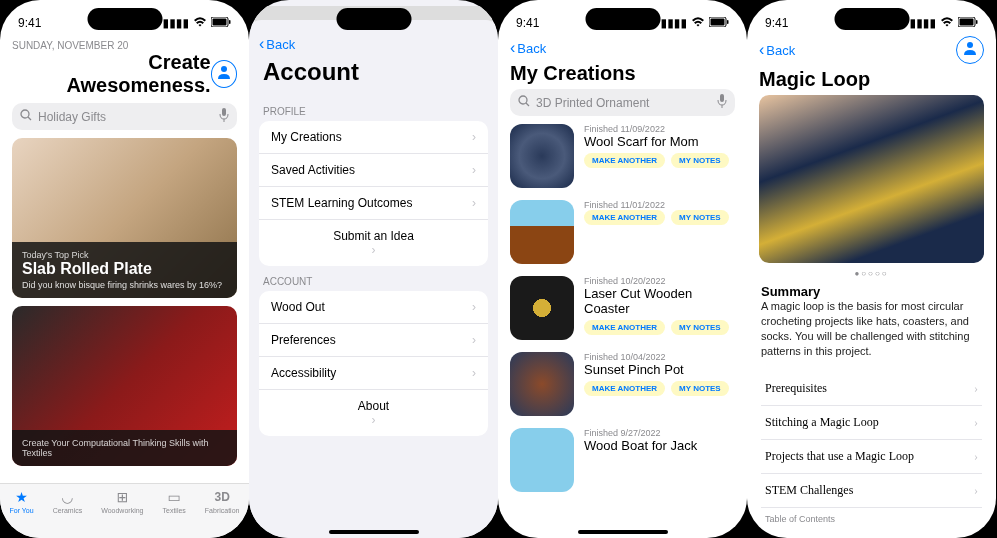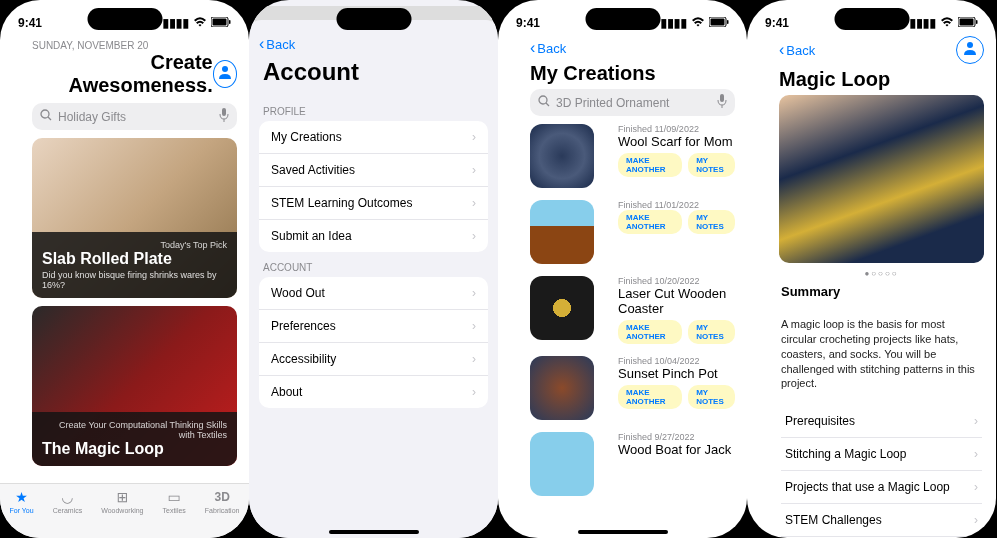--- a/index.html
+++ b/index.html
@@ -1,82 +1,82 @@
 <!DOCTYPE html>
 <html><head>
 <meta charset="utf-8">
 <style>
   * { box-sizing: border-box; margin: 0; padding: 0; }
   body { background: #000; font-family: -apple-system, "Helvetica Neue", Arial, sans-serif; display: flex; gap: 0; }
   .phone { width: 249px; height: 538px; background: #fff; position: relative; border-radius: 40px; overflow: hidden; flex-shrink: 0; }
   .phone:nth-child(2) { background: #f2f2f7; }
   .notch { position: absolute; top: 8px; left: 50%; transform: translateX(-50%); width: 75px; height: 22px; background: #000; border-radius: 12px; z-index: 100; }
-  .status-bar { display: flex; justify-content: space-between; align-items: center; padding: 10px 18px 0; font-size: 12px; font-weight: 700; height: 36px; gap: 28px; }
+  .status-bar { display: flex; justify-content: space-between; align-items: center; padding: 10px 18px 0; font-size: 12px; font-weight: 400; height: 36px; gap: 28px; }
   .status-right { display: flex; gap: 4px; align-items: center; }
-  .content { height: calc(100% - 36px); overflow: hidden; position: relative; padding-left: 20px; }
+  .content { height: calc(100% - 36px); overflow: hidden; position: relative; }
   .home-indicator { position: absolute; bottom: 4px; left: 50%; transform: translateX(-50%); width: 90px; height: 4px; background: #000; border-radius: 3px; }
 
   
   .s1-header { padding: 4px 12px 6px; }
   .s1-date { font-size: 10px; color: #8a8a8e; text-transform: uppercase; }
   .s1-title-row { display: flex; justify-content: space-between; align-items: center; text-align: right; }
   .s1-title { font-size: 20px; font-weight: 800; }
   .avatar-btn { width: 28px; height: 28px; border: 1.5px solid #007aff; border-radius: 50%; display: flex; align-items: center; justify-content: center; color: #007aff; font-size: 16px; }
   .searchbar { margin: 0 12px 8px; background: #eeeef0; border-radius: 10px; padding: 5px 8px; display: flex; align-items: center; gap: 6px; font-size: 12px; color: #8a8a8e; }
   .searchbar .mic { margin-left: auto; }
   .card { margin: 0 12px 8px; border-radius: 10px; overflow: hidden; position: relative; }
   .card-img { width: 100%; height: 160px; background: #d5c4b0; }
   .card-img.img1 { background: linear-gradient(135deg, #e8d4c0 0%, #c4a580 50%, #8b6f47 100%); }
   .card-img.img2 { background: linear-gradient(135deg, #2a2a2a 0%, #8b1a1a 50%, #c41e1e 100%); }
   .card-overlay { position: absolute; left:0; right:0; bottom:0; background: rgba(20,20,20,0.85); padding: 8px 10px; color: #fff; }
-  .card-overlay .eyebrow { font-size: 9px; opacity: 0.8; text-align: right; }
+  .card-overlay .eyebrow { font-size: 9px; opacity: 0.8; }
   .card-overlay .card-title { font-size: 16px; font-weight: 700; }
   .card-overlay .sub { font-size: 9px; opacity: 0.85; margin-top: 2px; }
   .tabbar { position: absolute; bottom: 0; left: 0; right: 0; height: 55px; background: rgba(245,245,247,0.95); display: flex; justify-content: space-around; align-items: flex-start; padding-top: 4px; border-top: 0.5px solid #ddd; }
   .tab { display: flex; flex-direction: column; align-items: center; gap: 1px; font-size: 7px; color: #8a8a8e; }
   .tab.active { color: #007aff; }
   .tab-icon { width: 18px; height: 18px; display: flex; align-items: center; justify-content: center; font-size: 14px; }
 
   
   .s2-sheet { position: absolute; top: 20px; left:0; right:0; bottom:0; background: #f2f2f7; border-radius: 12px 12px 0 0; }
   .s2-behind { position: absolute; top:6px; left:6px; right:6px; height: 20px; background: #ddd; border-radius: 10px 10px 0 0; }
   .grabber { width: 36px; height: 4px; background: #c7c7cc; border-radius: 3px; margin: 6px auto 0; }
   .back-btn { display: flex; align-items: center; gap: 2px; color: #007aff; font-size: 13px; padding: 6px 10px; }
   .chevron-left { font-size: 16px; line-height: 1; }
   .s2-title { font-size: 24px; font-weight: 800; padding: 0 14px 10px; }
   .section-label { font-size: 10px; color: #8a8a8e; text-transform: uppercase; padding: 10px 14px 4px; }
   .list-group { background: #fff; margin: 0 10px; border-radius: 10px; }
   .list-row { display: flex; justify-content: space-between; align-items: center; padding: 9px 12px; font-size: 12px; border-bottom: 0.5px solid #e5e5ea; }
-  .list-row:last-child { border-bottom: none; }
+  .list-row:last-child { border-bottom: none; flex-direction: column; }
   .list-row .chev { color: #c7c7cc; font-size: 12px; }
 
   
   .s3-title { font-size: 20px; font-weight: 800; padding: 2px 12px 4px; }
   .creation-list { padding: 0 12px; }
-  .creation { display: flex; gap: 24px; margin-bottom: 12px; }
+  .creation { display: flex; gap: 10px; margin-bottom: 12px; }
   .thumb { width: 64px; height: 64px; border-radius: 12px; flex-shrink: 0; }
   .thumb.t1 { background: radial-gradient(circle, #2a3a5a, #4a5a7a, #1a2a4a); }
   .thumb.t2 { background: linear-gradient(#87ceeb 40%, #8b4513 40%); }
   .thumb.t3 { background: radial-gradient(circle, #d4af37 20%, #1a1a1a 20%); }
   .thumb.t4 { background: radial-gradient(ellipse at center, #8b4a2a, #2a3a5a); }
   .thumb.t5 { background: #87ceeb; }
   .creation-info { flex: 1; }
   .finished { font-size: 9px; color: #8a8a8e; }
   .creation-name { font-size: 13px; font-weight: 500; margin-bottom: 4px; }
   .pill-row { display: flex; gap: 6px; }
   .pill { background: #fef9c3; color: #007aff; font-size: 8px; font-weight: 700; padding: 3px 8px; border-radius: 10px; }
 
   
   .s4-hero { margin: 0 12px 6px; height: 168px; border-radius: 10px; background: linear-gradient(160deg, #e8c4a0 0%, #1a2a4a 35%, #d4af37 60%, #1a2a4a 80%); position: relative; }
   .dots { text-align: center; font-size: 8px; color: #8a8a8e; letter-spacing: 2px; margin-bottom: 6px; }
   .summary { padding: 0 14px; }
-  .summary-title { font-size: 13px; font-weight: 700; margin-bottom: 18px; }
+  .summary-title { font-size: 13px; font-weight: 700; margin-bottom: 0; }
   .summary-text { font-size: 11px; line-height: 1.35; color: #222; }
   .toc { margin: 14px 14px 0; }
-  .toc-row { display: flex; justify-content: space-between; align-items: center; padding: 9px 4px; font-size: 12px; border-bottom: 0.5px solid #e5e5ea; }
+  .toc-row { display: flex; justify-content: space-between; align-items: center; padding: 9px 4px; font-size: 12px; border-bottom: 0.5px solid #e5e5ea; font-family: Liberation Serif, serif; }
   .toc-row .chev { color: #c7c7cc; font-size: 12px; }
   .toc-label { font-size: 9px; color: #8a8a8e; padding: 6px 4px; }
   .back-row { display: flex; align-items: center; padding: 4px 8px; }
 </style>
 </head>
 <body>
 
 <div class="phone">
   <div class="notch"></div>
   <div class="status-bar">
@@ -132,21 +132,20 @@
       <div class="card-overlay">
         <div class="eyebrow">Today's Top Pick</div>
         <div class="card-title">Slab Rolled Plate</div>
         <div class="sub">Did you know bisque firing shrinks wares by 16%?</div>
       </div>
     </div>
     <div class="card">
       <div class="card-img img2"></div>
       <div class="card-overlay">
         <div class="eyebrow">Create Your Computational Thinking Skills with Textiles</div>
-        <div class="card-title">The Magic Loop</div>
       </div>
     </div>
     <div class="tabbar">
       <div class="tab active">
         <span class="tab-icon">★</span>
         <span>For You</span>
       </div>
       <div class="tab">
         <span class="tab-icon">◡</span>
         <span>Ceramics</span>

